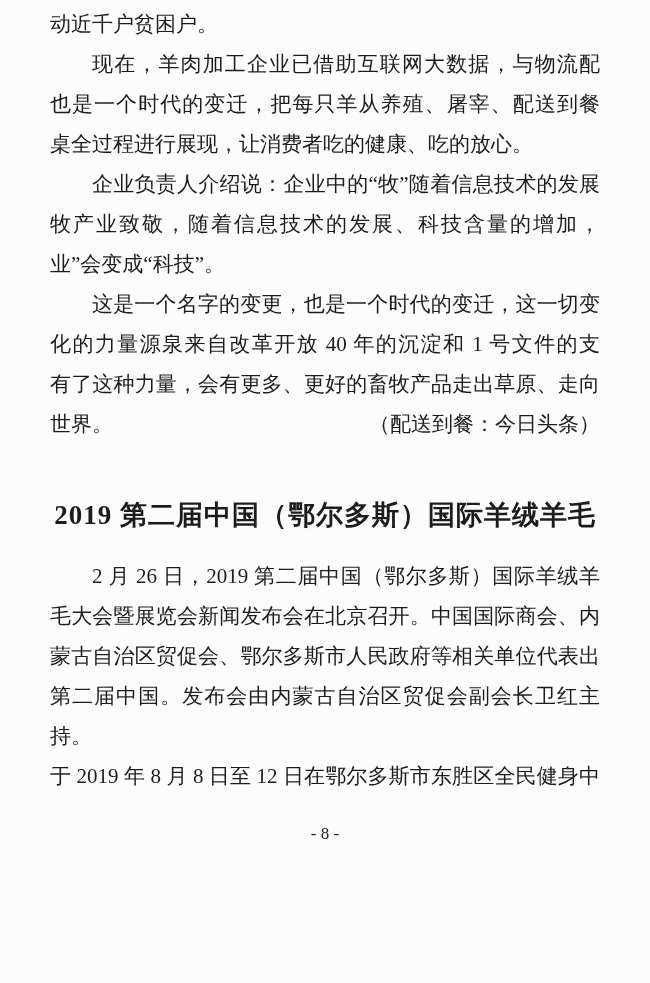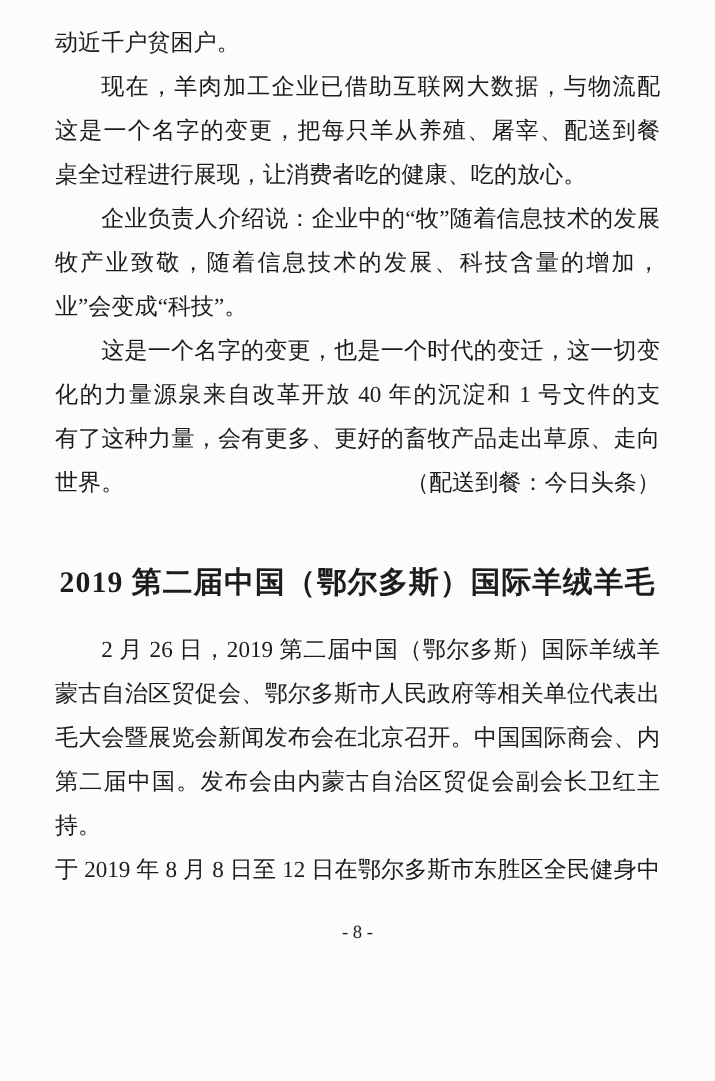--- a/index.html
+++ b/index.html
@@ -9,21 +9,21 @@
     font-family: "Liberation Serif", "DejaVu Serif", serif;
   }
   .page {
     position: relative;
     width: 650px;
     height: 983px;
     margin: 0 auto;
     background: #fcfcfc;
     color: #1c1c1c;
     box-sizing: border-box;
-    padding: 18px 50px 0 50px;
+    padding: 4px 50px 0 50px;
     overflow: hidden;
   }
   .body-text .line {
     font-size: 21px;
     line-height: 40px;
     height: 40px;
     white-space: nowrap;
     overflow: hidden;
   }
   .line.jfull {
@@ -65,21 +65,21 @@
 <div class="page">
 
   <div class="body-text">
 
     <div class="paragraph">
       <div class="line">动近千户贫困户。</div>
     </div>
 
     <div class="paragraph">
       <div class="line jfull indent">现在，羊肉加工企业已借助互联网大数据，与物流配送、</div>
-      <div class="line jfull">这是一个名字的变更，把每只羊从养殖、屠宰、配送到餐</div>
+      <div class="line jfull">也是一个时代的变迁，把每只羊从养殖、屠宰、配送到餐</div>
       <div class="line">桌全过程进行展现，让消费者吃的健康、吃的放心。</div>
     </div>
 
     <div class="paragraph">
       <div class="line jfull indent">企业负责人介绍说：企业中的“牧”随着信息技术的发展</div>
       <div class="line jfull">牧产业致敬，随着信息技术的发展、科技含量的增加，由“牧</div>
       <div class="line">业”会变成“科技”。</div>
     </div>
 
     <div class="paragraph">
@@ -95,22 +95,22 @@
   </div>
 
   <div class="headline">
     <div class="h-line">2019 第二届中国（鄂尔多斯）国际羊绒羊毛</div>
   </div>
 
   <div class="body-text">
 
     <div class="paragraph">
       <div class="line jfull indent">2 月 26 日，2019 第二届中国（鄂尔多斯）国际羊绒羊</div>
+      <div class="line jfull">毛大会暨展览会新闻发布会在北京召开。中国国际商会、内</div>
       <div class="line jfull">蒙古自治区贸促会、鄂尔多斯市人民政府等相关单位代表出</div>
-      <div class="line jfull">毛大会暨展览会新闻发布会在北京召开。中国国际商会、内</div>
       <div class="line jfull">第二届中国。发布会由内蒙古自治区贸促会副会长卫红主</div>
       <div class="line">持。</div>
     </div>
 
     <div class="paragraph">
       <div class="line jfull">于 2019 年 8 月 8 日至 12 日在鄂尔多斯市东胜区全民健身中</div>
     </div>
 
   </div>
 

